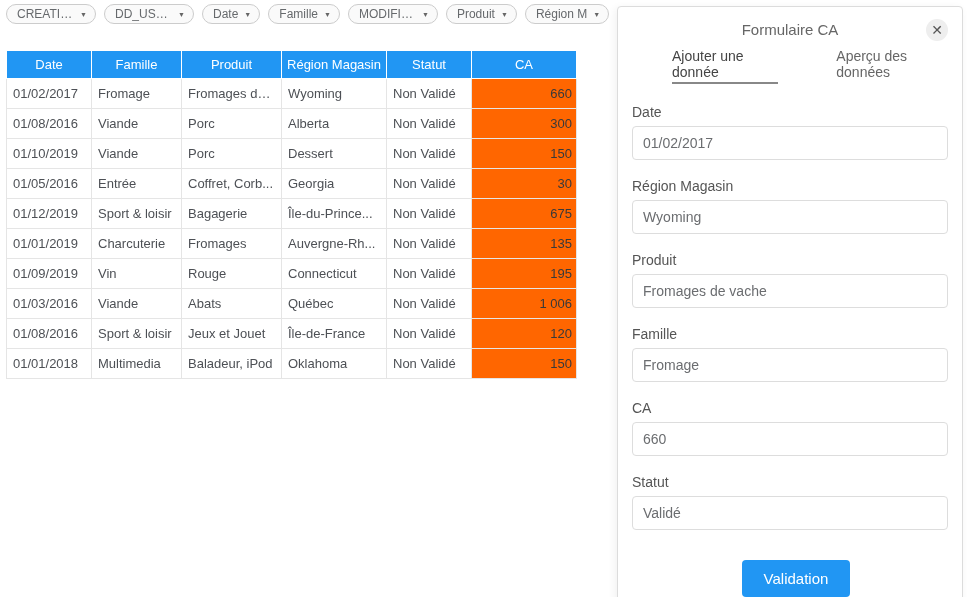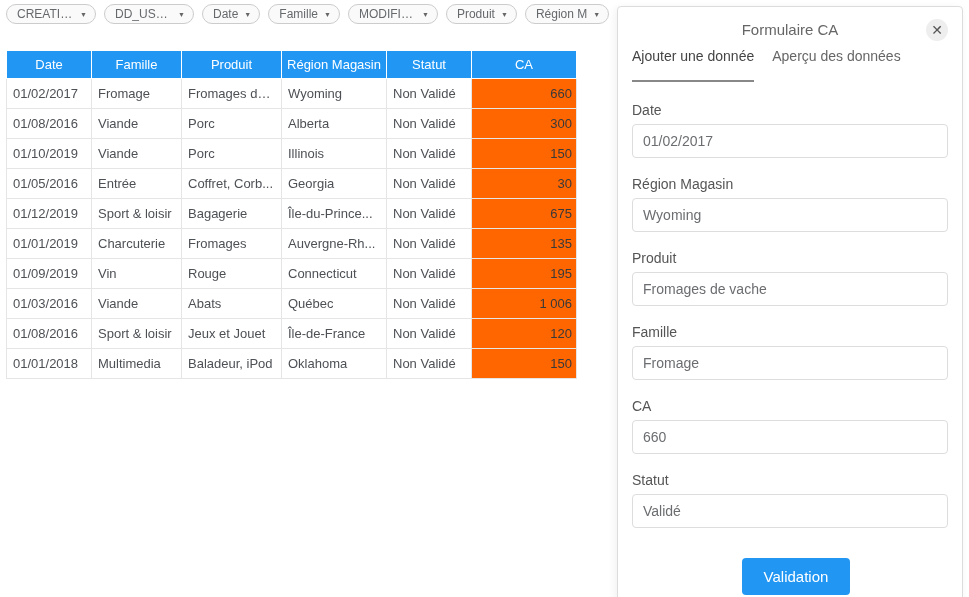--- a/index.html
+++ b/index.html
@@ -17,21 +17,21 @@
   .tbl th.prod, .tbl td.prod { width:100px; }
   .tbl th.reg, .tbl td.reg { width:105px; }
   .tbl th.stat, .tbl td.stat { width:85px; }
   .tbl th.ca { width:105px; }
   .tbl td.ca { width:105px; background:#ff6600; color:#393939; text-align:right; padding-right:4px; }
   .panel { position:absolute; top:6px; right:6px; width:346px; background:#fff; border:1px solid #dcdcdc; border-radius:4px; box-shadow:-2px 2px 8px rgba(0,0,0,0.06); padding:10px 14px 20px; }
   .panel-hd { display:flex; align-items:center; justify-content:center; position:relative; padding:4px 0 10px; }
   .panel-hd .title { font-size:15px; color:#666;text-align:center; }
   .panel-hd .close { position:absolute; right:0; top:2px; width:22px; height:22px; border-radius:50%; background:#eee; color:#555; display:flex; align-items:center; justify-content:center; font-size:14px; cursor:pointer; }
   .panel-tabs { display:flex; gap:18px; padding-bottom:2px; color:#666; font-size:14px; }
-  .panel-tabs .tab { cursor:pointer; padding-bottom:16px; }
+  .panel-tabs .tab { cursor:pointer; padding-bottom:2px;margin-left:40px; }
   .panel-tabs .tab.active { color:#444; border-bottom:2px solid #888; }
   .form-group { margin-top:18px; }
   .form-group label { display:block; font-size:14px; color:#555; font-weight:500; margin-bottom:6px; }
   .form-group .input { border:1px solid #ddd; border-radius:4px; padding:8px 10px; font-size:14px; color:#6b6d70; width:100%; background:#fff; }
   .btn-row { display:flex; justify-content:center; margin-top:30px; }
   .btn { background:#2196f3; color:#fff; border:none; border-radius:4px; padding:10px 22px; font-size:15px; cursor:pointer;margin-left:12px; }
 </style>
 </head>
 <body>
 
@@ -92,21 +92,21 @@
           <td class="fam">Viande</td>
           <td class="prod">Porc</td>
           <td class="reg">Alberta</td>
           <td class="stat">Non Validé</td>
           <td class="ca">300</td>
         </tr>
         <tr>
           <td class="date">01/10/2019</td>
           <td class="fam">Viande</td>
           <td class="prod">Porc</td>
-          <td class="reg">Illinois</td>
+          <td class="reg">Dessert</td>
           <td class="stat">Non Validé</td>
           <td class="ca">150</td>
         </tr>
         <tr>
           <td class="date">01/05/2016</td>
           <td class="fam">Entrée</td>
           <td class="prod">Coffret, Corb...</td>
           <td class="reg">Georgia</td>
           <td class="stat">Non Validé</td>
           <td class="ca">30</td>

